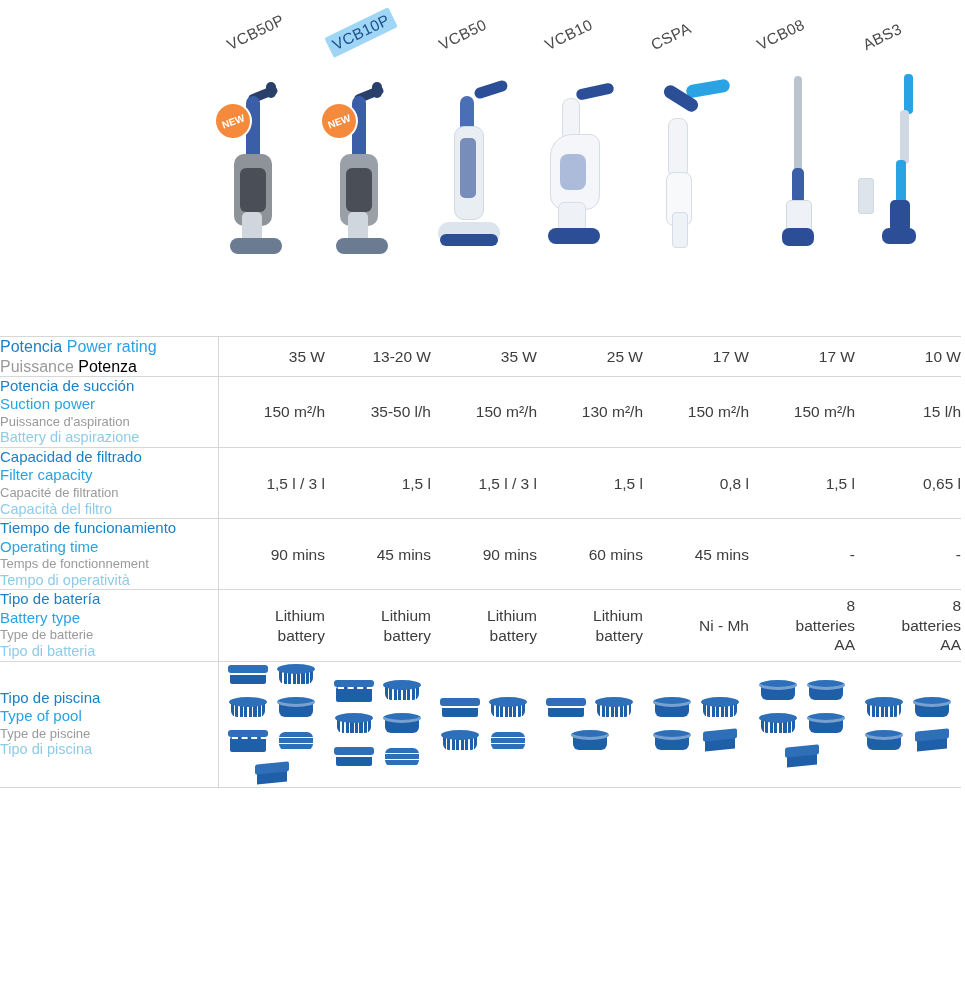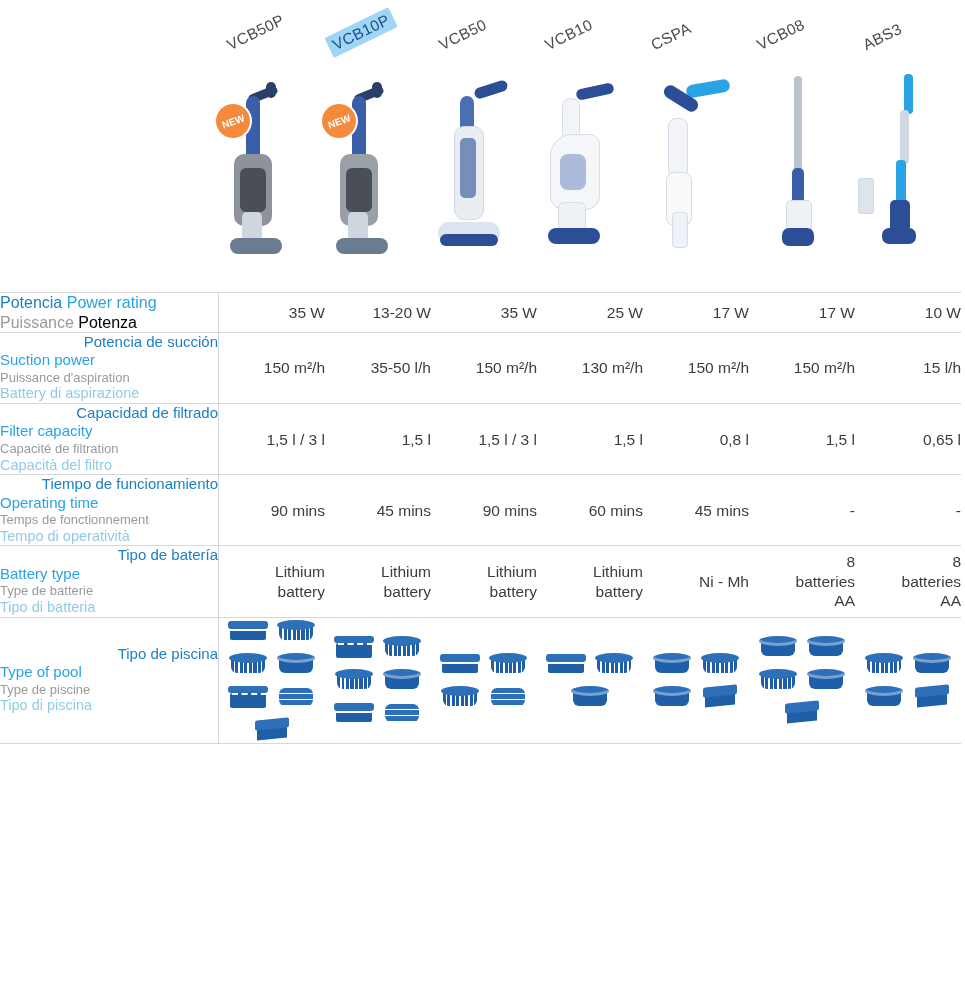--- a/index.html
+++ b/index.html
@@ -89,20 +89,21 @@
     top: 22px;
     z-index: 5;
     box-shadow: 0 0 0 2px #fff;
   }
 
   
   table.spec {
     border-collapse: collapse;
     width: 891px;
     table-layout: fixed;
+    margin-top: 44px;
   }
   table.spec td {
     border-top: 1px solid #d7d7d7;
     border-bottom: 1px solid #d7d7d7;
     vertical-align: middle;
     padding: 0;
   }
   td.labelcell {
     width: 218px;
     border-right: 1px solid #d7d7d7;
@@ -115,21 +116,21 @@
     text-align: right;
     font-size: 15.5px;
     color: #3d3d3d;
     line-height: 1.25;
   }
   td.iconcell {
     text-align: center;
     vertical-align: middle;
     padding: 8px 0 10px 0;
   }
-  .l-es { color: #1b7fc4; font-size: 15px; text-align: right; }
+  .l-es { color: #1b7fc4; font-size: 15px; }
   .l-en { color: #29a3e3; font-size: 15px; }
   .l-fr { color: #9a9a9a; font-size: 13px; }
   .l-it { color: #8fcbe8; font-size: 14.5px; }
   .l-line { display: block; }
   .inline-es { color: #1b7fc4; }
   .inline-en { color: #29a3e3; }
   .inline-fr { color: #9a9a9a; }
   .inline-it { color: #000000; }
   .dash-blue { color: #29a3e3; }
 

